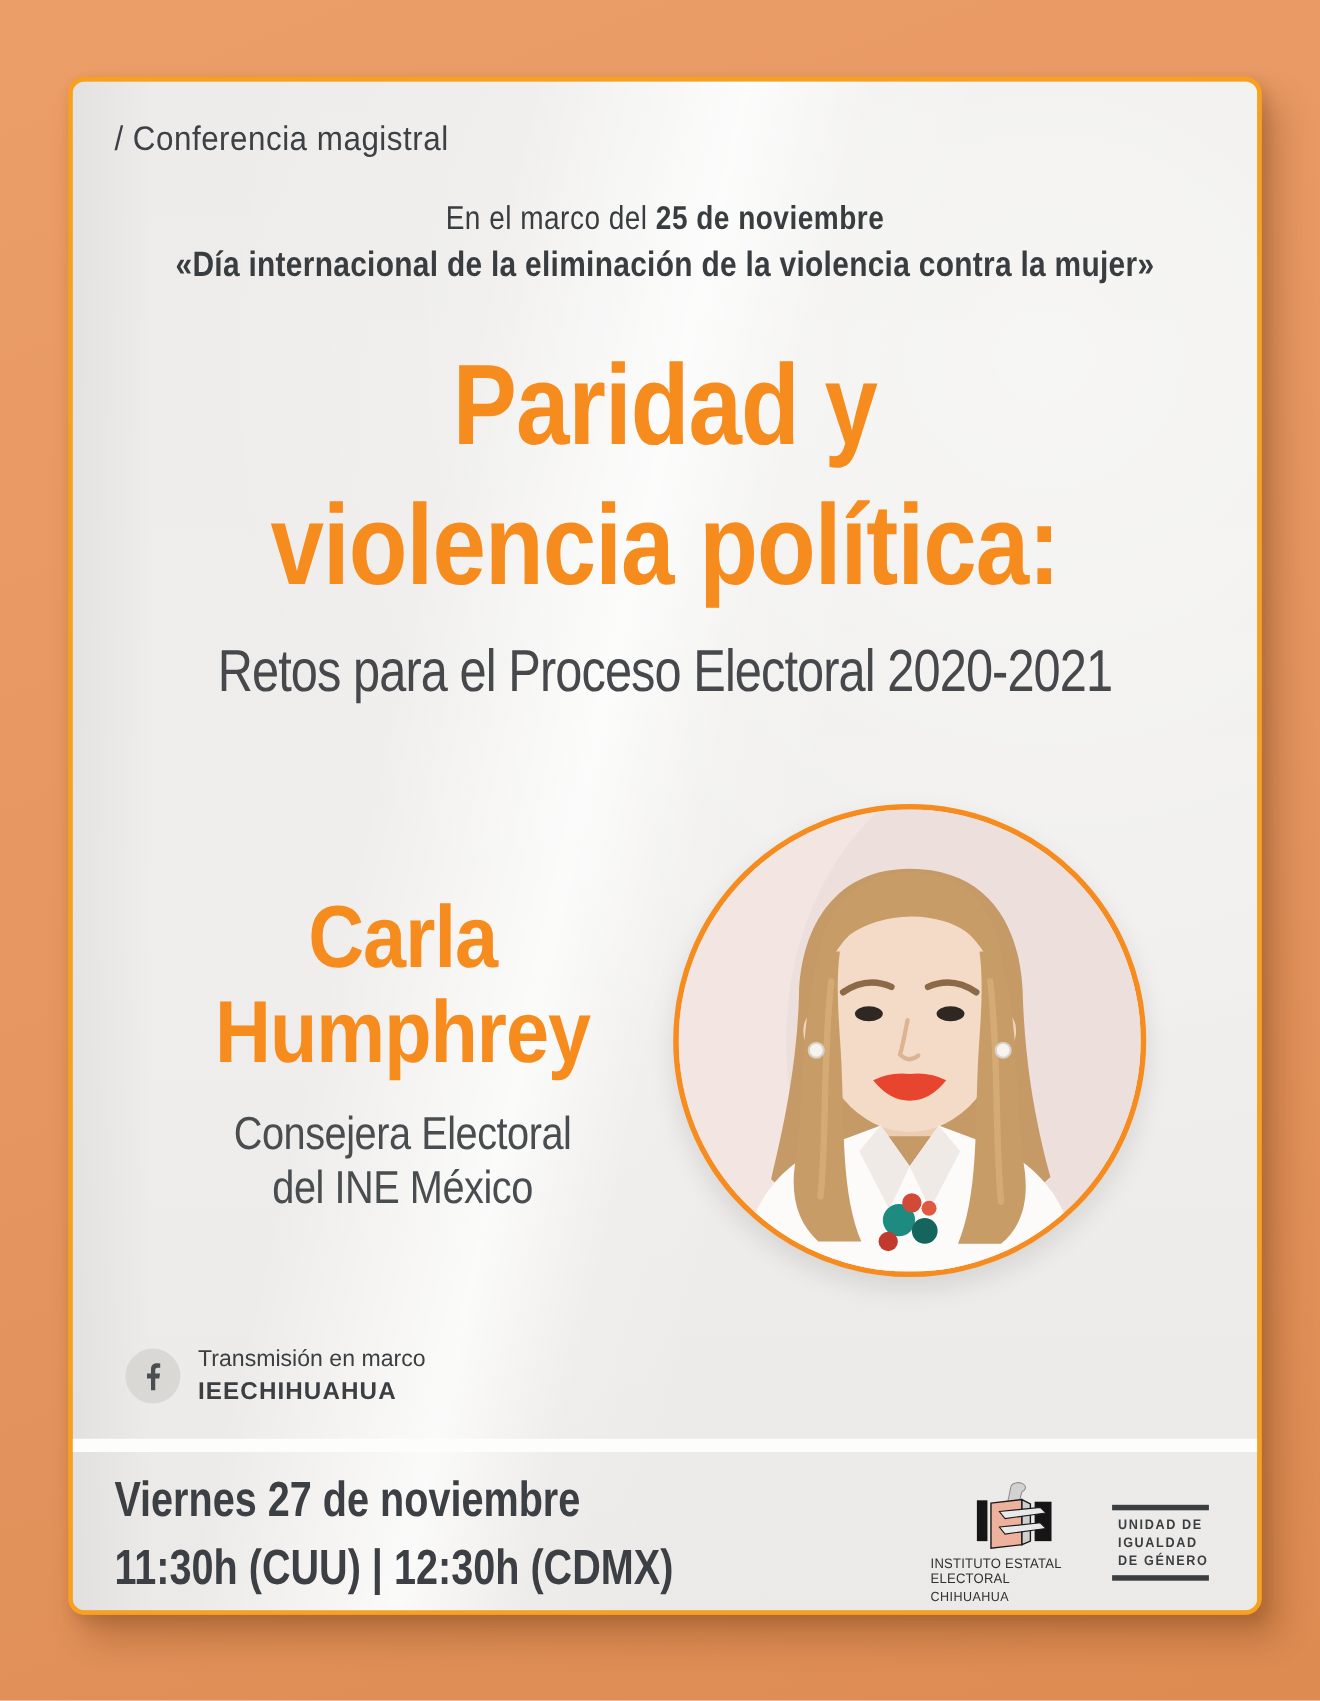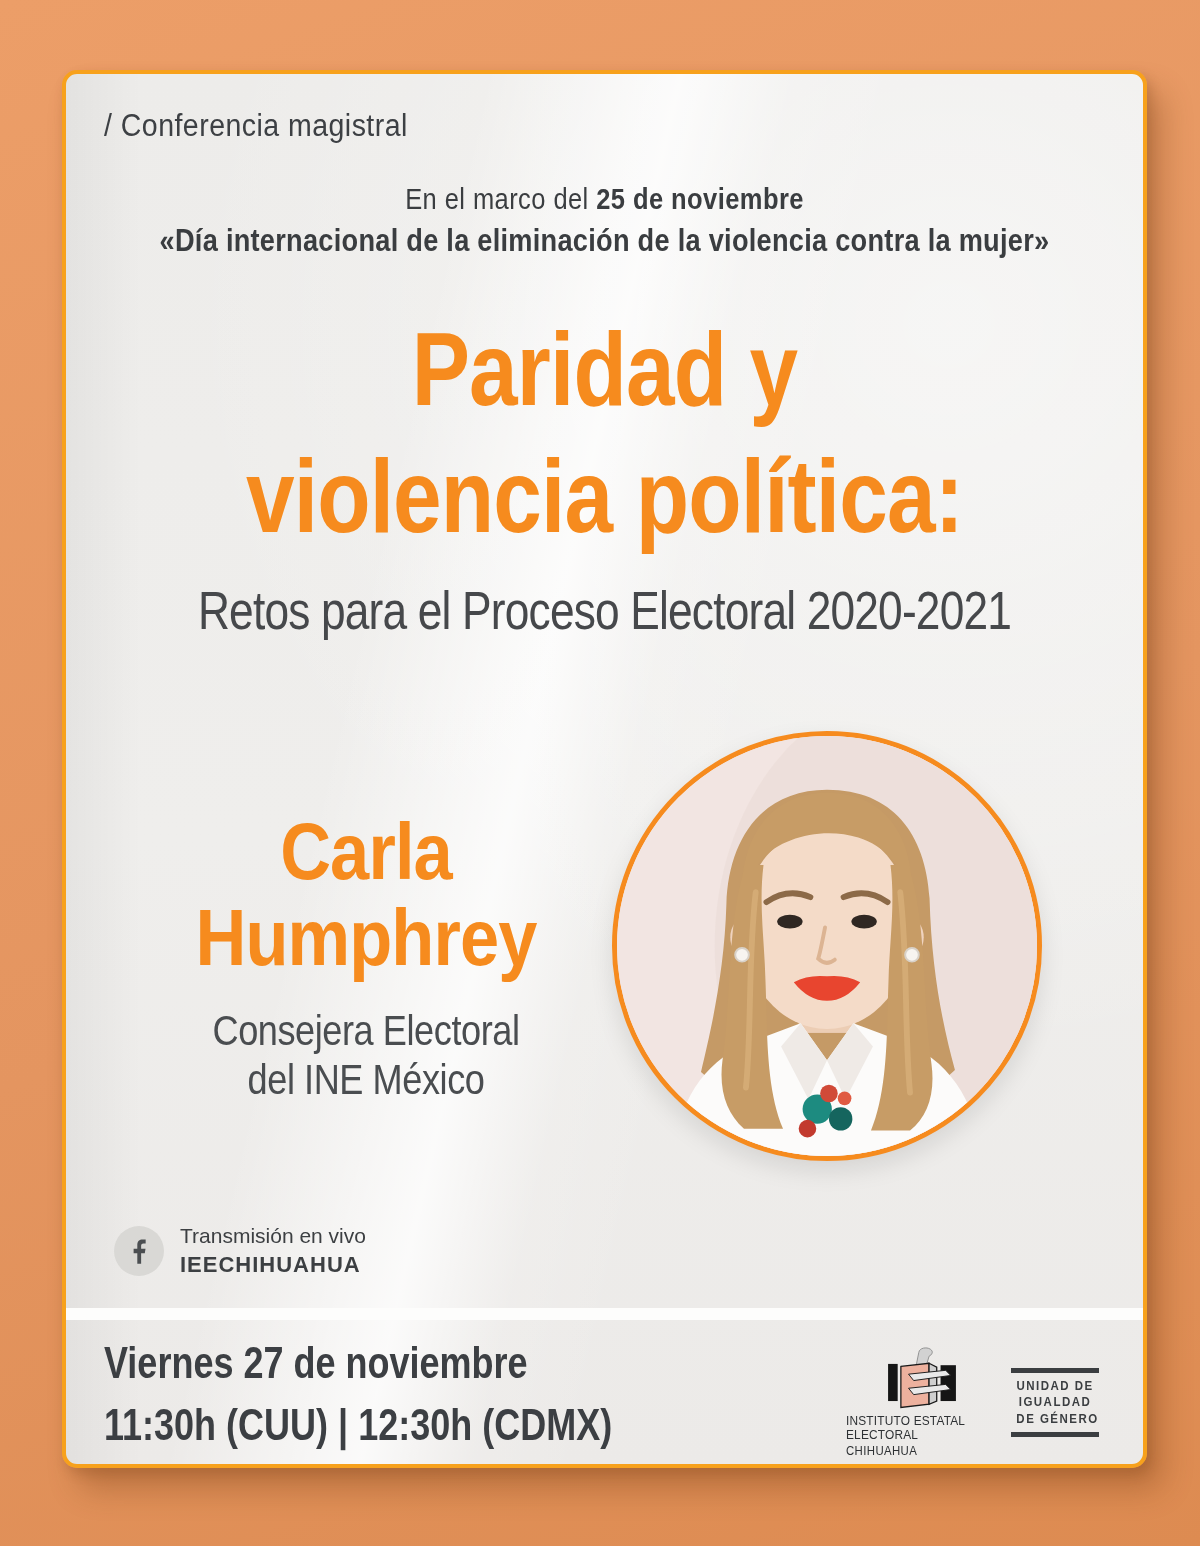--- a/index.html
+++ b/index.html
@@ -97,21 +97,21 @@
   .when .time{font-size:45px;line-height:1.2;margin-top:8px;}
   .iee{
     position:absolute;left:776px;top:1272px;width:160px;text-align:left;color:#2e3134;
   }
   .iee svg{width:106px;height:64px;display:block;margin:0 auto 4px auto;}
   .iee .cap1{font-size:12.5px;transform:scaleX(.95);transform-origin:50% 0;letter-spacing:.2px;}
   .iee .cap2{font-size:12px;transform:scaleX(.95);transform-origin:50% 0;margin-top:2px;letter-spacing:.4px;}
   .uig{
     position:absolute;left:945px;top:1294px;width:88px;
     border-top:5px solid #3b3e41;border-bottom:5px solid #3b3e41;
-    padding:5px 2px;color:#3b3e41;text-align:center;
+    padding:5px 2px;color:#3b3e41;
   }
   .uig div{font-size:12.5px;font-weight:700;letter-spacing:1.6px;line-height:1.3;transform:scaleX(.92);transform-origin:50% 50%;white-space:nowrap;}
 </style>
 </head>
 <body>
 
 <div class="poster">
 
   <div class="tag">/ Conferencia magistral</div>
 
@@ -172,21 +172,21 @@
     </svg>
   </div>
 
   <div class="live">
     <div class="fb-circle">
       <svg viewBox="0 0 24 24">
           <path d="M13.5 21 v-7.5 h2.6 l.5-3.1 h-3.1 V8.3 c0-.9.3-1.6 1.7-1.6 h1.5 V3.9 c-.3 0-1.2-.1-2.2-.1-2.2 0-3.7 1.3-3.7 3.8 v2.8 H8.2 v3.1 h2.6 V21 Z" fill="#4b4e51"></path>
         </svg>
     </div>
     <div class="txt">
-      <div class="l1">Transmisión en vivo</div>
+      <div class="l1">Transmisión en marco</div>
       <div class="l2">IEECHIHUAHUA</div>
     </div>
   </div>
 
   <div class="divider"></div>
 
   <div class="when">
     <div class="date">Viernes 27 de noviembre</div>
     <div class="time">11:30h (CUU) | 12:30h (CDMX)</div>
   </div>

